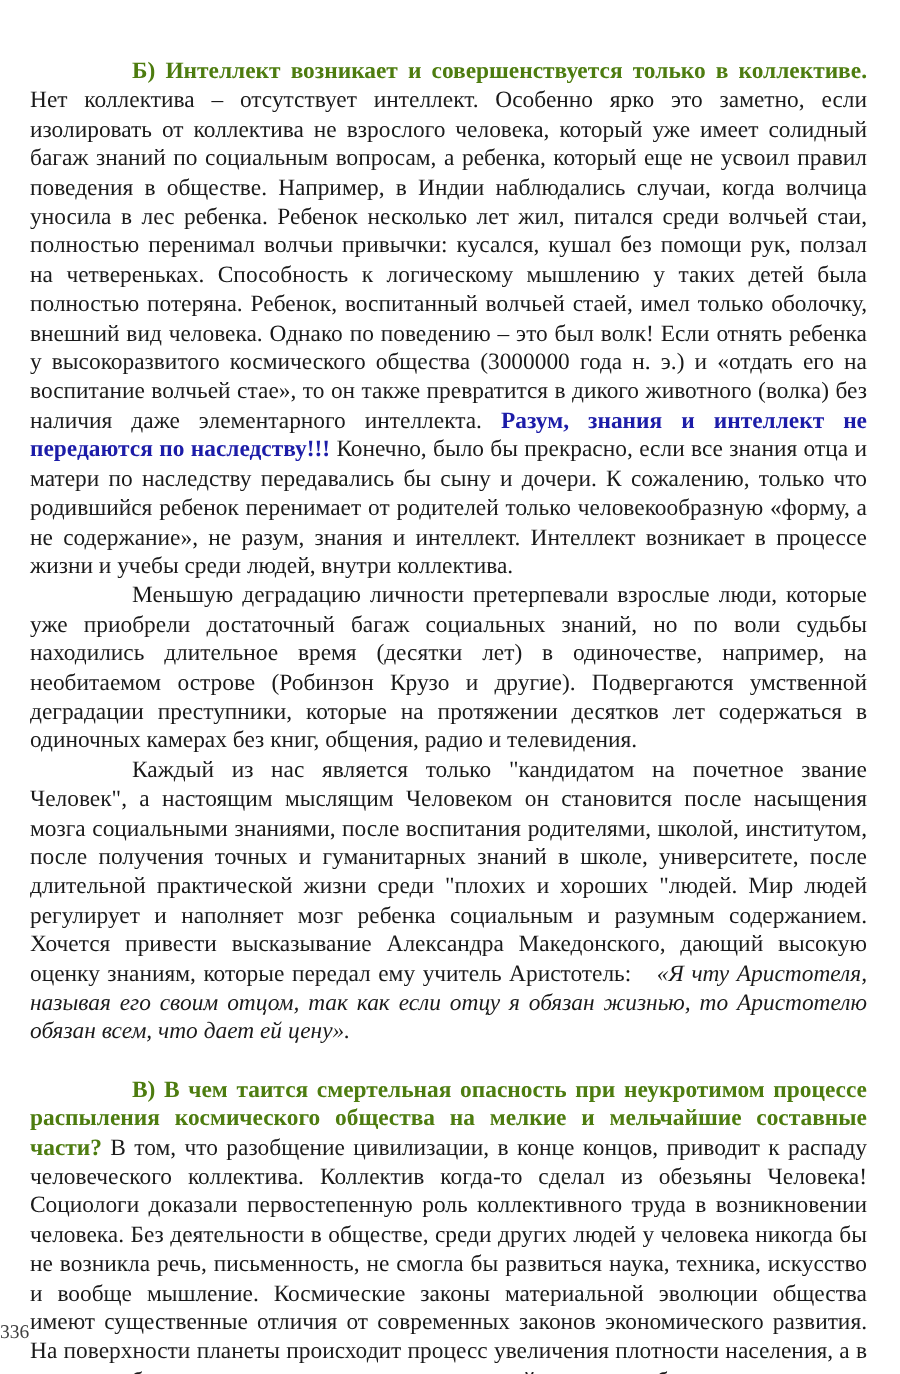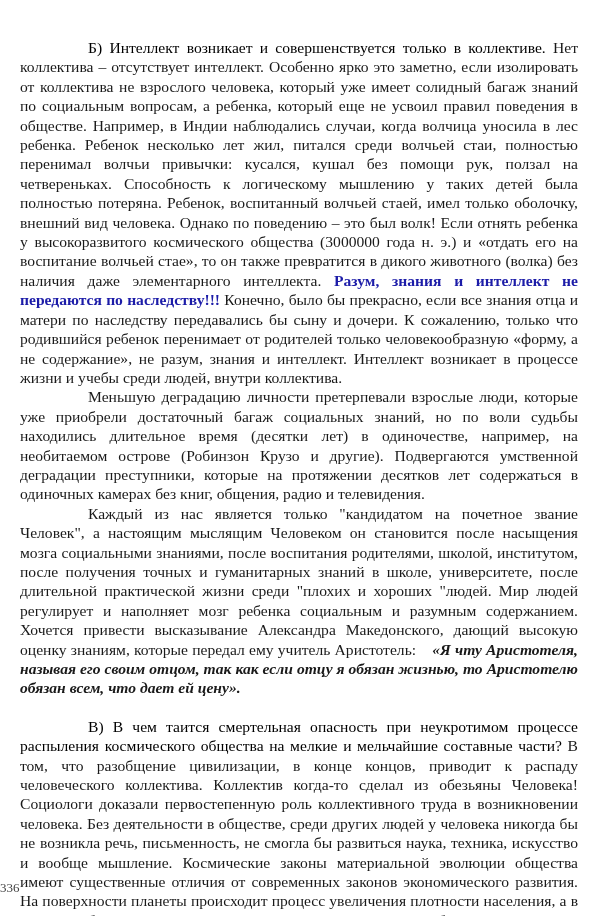--- a/index.html
+++ b/index.html
@@ -24,32 +24,32 @@
       line-height: 19.4px;
       text-align: justify;
     }
     .page p {
       margin: 0;
     }
     .indent {
       text-indent: 68px;
     }
     .heading-red {
-      color: #000000;
-      font-weight: normal;
+      color: #4d7c0f;
+      font-weight: bold;
     }
     .emph-blue {
       color: #1c1ca8;
       font-weight: bold;
     }
     .bold {
       font-weight: normal;
     }
     .quote {
-      font-weight: bold;
+      font-weight: normal;
       font-style: italic;
       margin-left: 12px;
     }
     .gap {
       height: 19px;
     }
     .page-number {
       position: absolute;
       left: 0;
       width: 500px;

